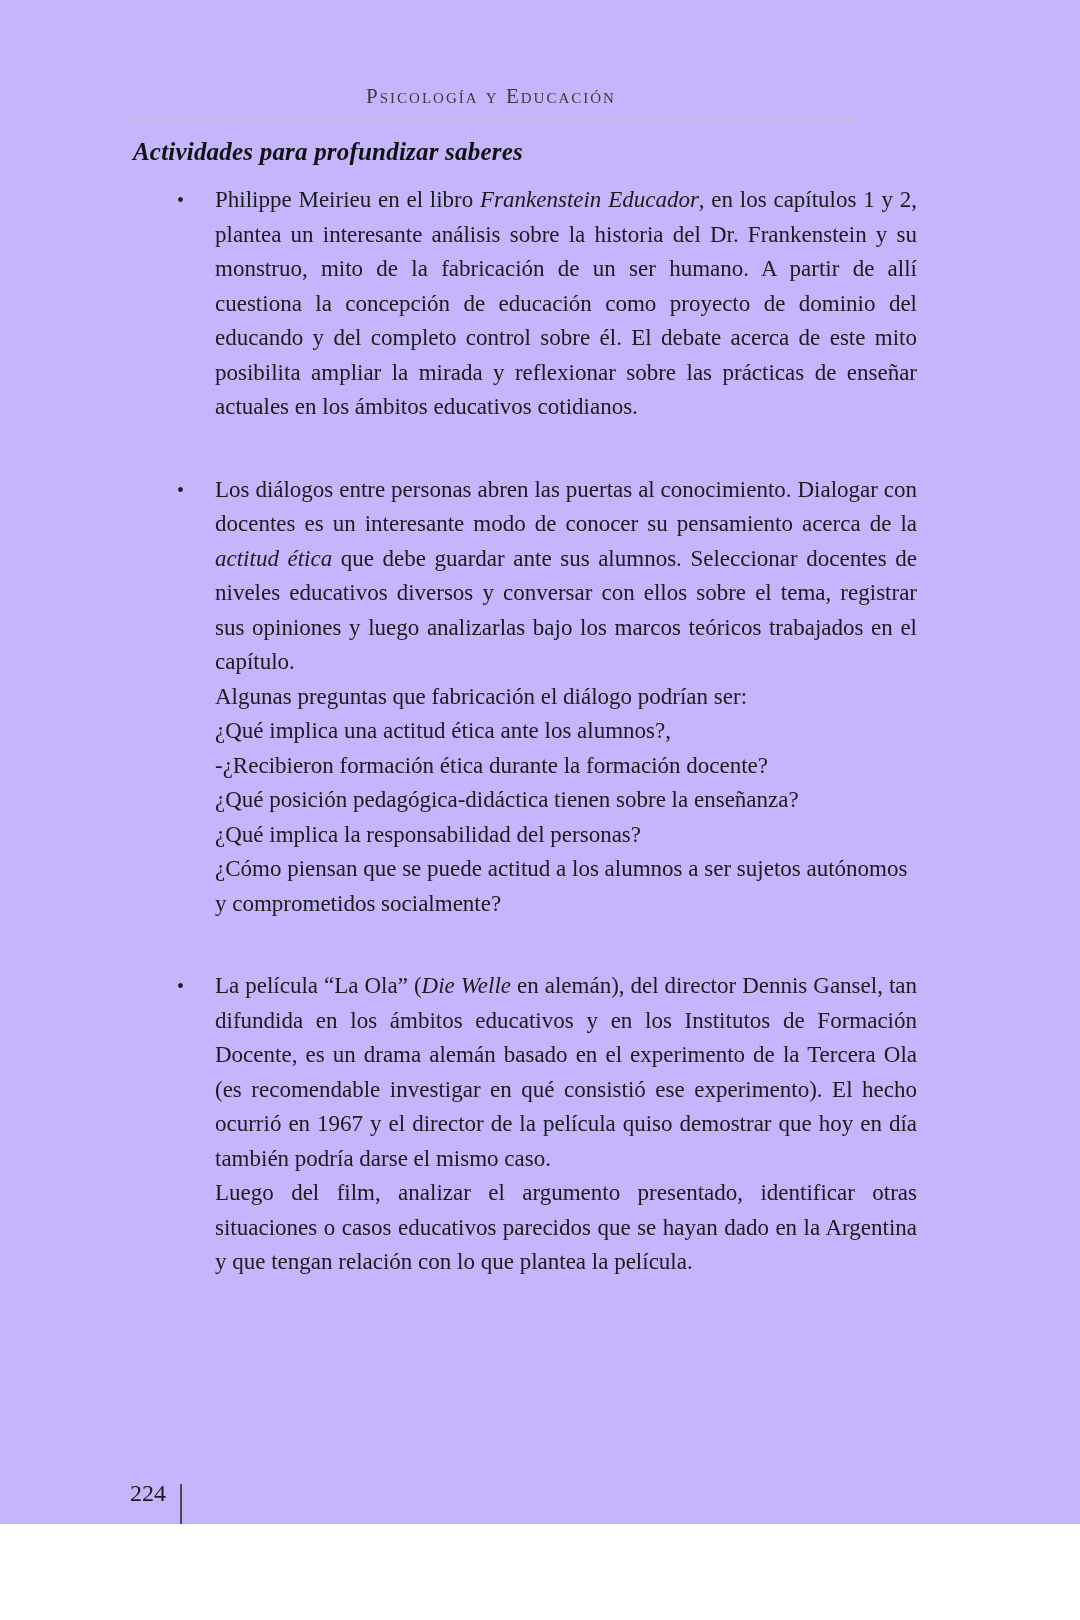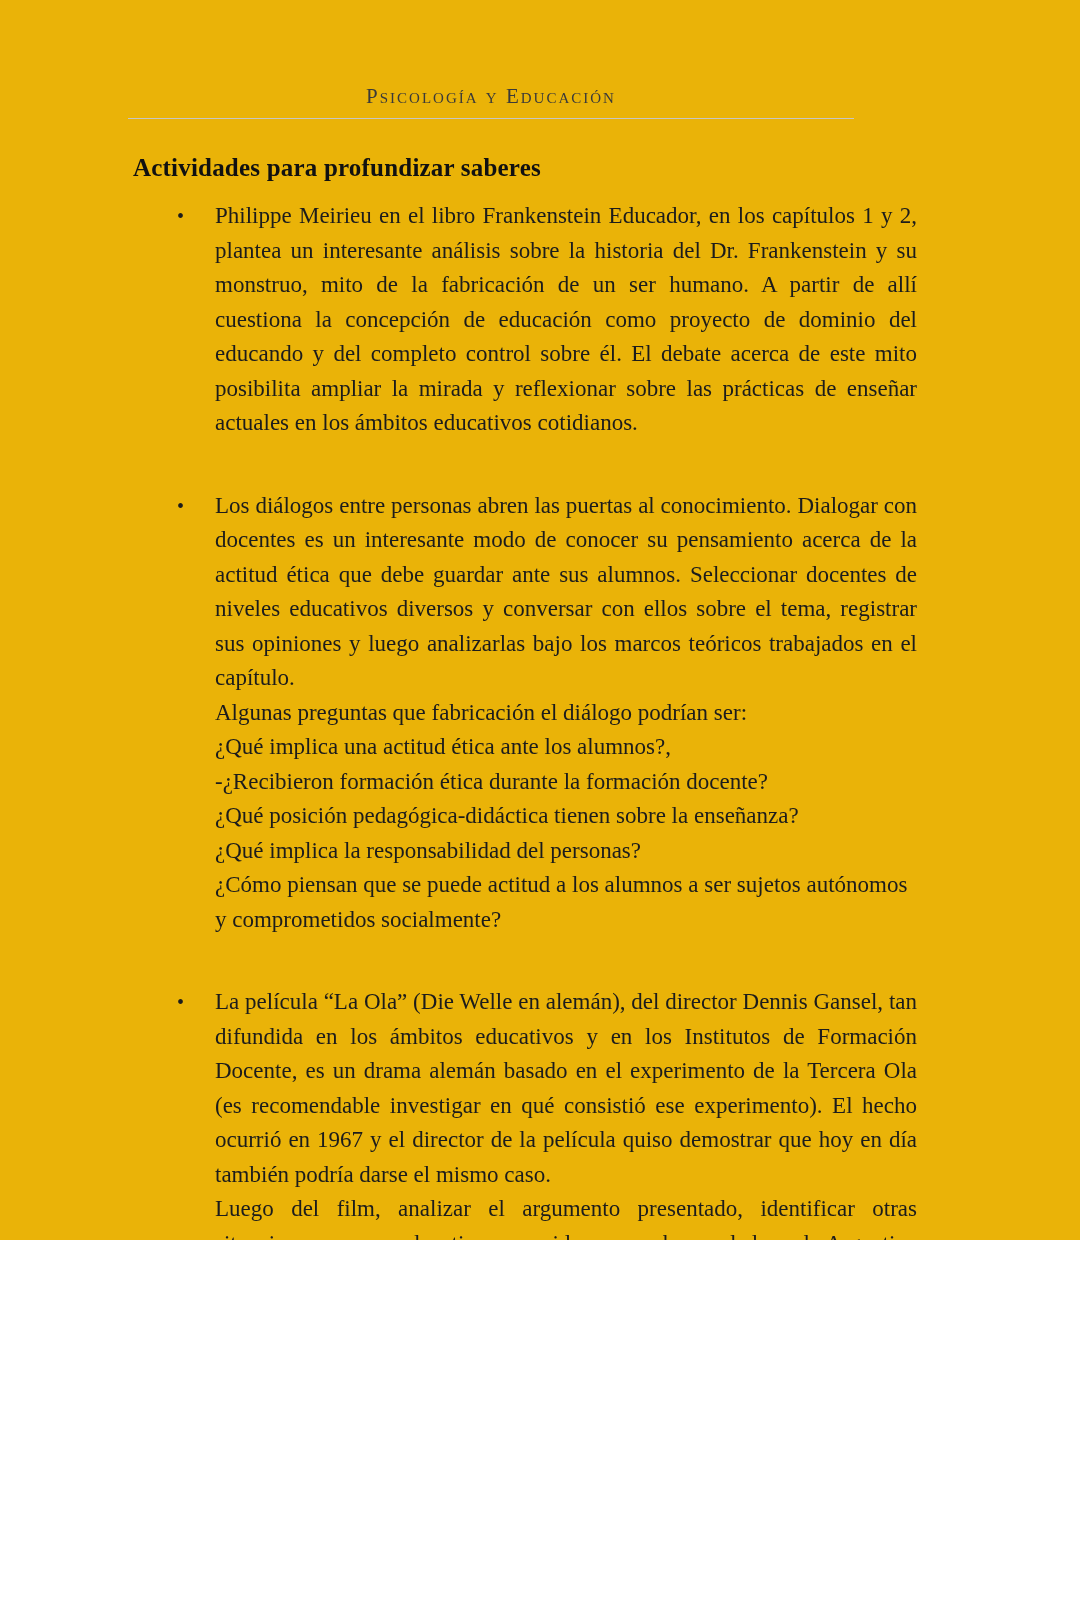--- a/index.html
+++ b/index.html
@@ -3,22 +3,22 @@
 <meta charset="utf-8">
 <style>
   html, body {
     margin: 0;
     padding: 0;
     background: #ffffff;
   }
   .page {
     position: relative;
     width: 1080px;
-    height: 1240px;
-    background: #eab308;
+    height: 1524px;
+    background: #c4b5fd;
     overflow: hidden;
     font-family: "Liberation Serif", serif;
     color: #1c1c1c;
   }
   .running-head {
     padding-top: 84px;
     width: 726px;
     margin-left: 128px;
     text-align: center;
     font-variant: small-caps;
@@ -27,26 +27,27 @@
     color: #3a3a3a;
   }
   .head-rule {
     width: 726px;
     margin-left: 128px;
     height: 1px;
     background: #c6c6c6;
     margin-top: 9px;
   }
   .section-title {
-    margin: 34px 0 0 133px;
+    margin: 18px 0 0 133px;
     font-size: 25px;
     line-height: 30px;
     font-weight: bold;
     color: #111111;
     letter-spacing: 0.2px;
+    font-style: italic;
   }
   .bullets {
     margin-left: 215px;
     width: 702px;
     margin-top: 16px;
     list-style: none;
     padding: 0;
   }
   .bullet {
     position: relative;
@@ -62,20 +63,21 @@
     font-size: 20px;
     color: #1c1c1c;
   }
   .para {
     margin: 0;
   }
   .just {
     text-align: justify;
   }
   .it {
+    font-style: italic;
   }
   .qline {
     text-align: left;
   }
   .pagenum {
     position: absolute;
     left: 130px;
     top: 1480px;
     font-size: 24px;
     color: #1c1c1c;

